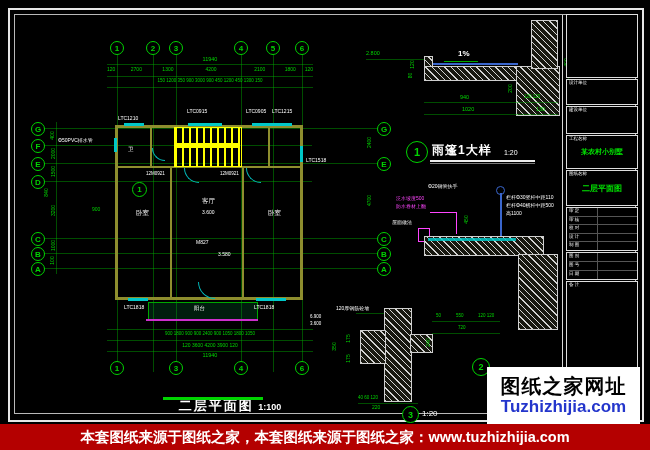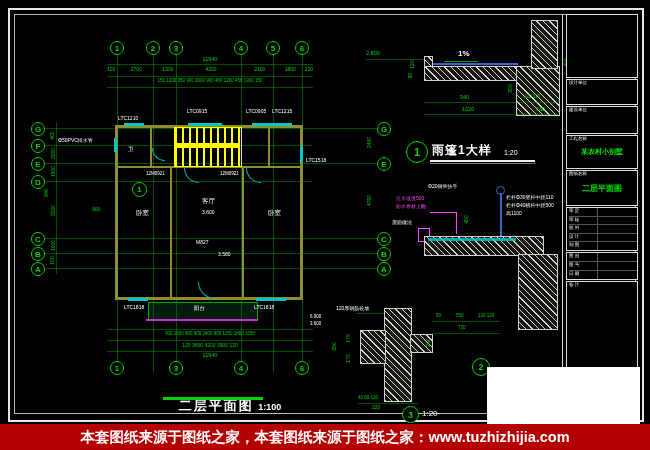--- a/index.html
+++ b/index.html
@@ -315,18 +315,20 @@
     <div style="border-left:1px solid #555;border-bottom:1px solid #555;"></div>
   <div class="lb">日 期</div>
     <div style="border-left:1px solid #555;"></div>
 </div>
 <div class="abs cell" style="left:566px;top:281px;width:70px;height:129px;">
   <div class="lb">备 注</div>
 </div>
 
 <div class="abs" style="left:487px;top:367px;width:153px;height:57px;background:#fff;z-index:5;
             display:flex;flex-direction:column;align-items:center;justify-content:center;">
+  <div style="color:#000;font-size:20px;font-weight:bold;line-height:1.1;letter-spacing:1px;">图纸之家网址</div>
+  <div style="color:#2436cc;font-size:17px;font-weight:bold;line-height:1.15;">Tuzhizhijia.com</div>
 </div>
 
 <div class="abs" style="left:0;top:424px;width:650px;height:26px;background:#b40000;z-index:4;
             display:flex;align-items:center;justify-content:center;">
   <span style="color:#fff;font-size:14.5px;font-weight:bold;white-space:nowrap;">本套图纸来源于图纸之家，本套图纸来源于图纸之家：www.tuzhizhijia.com</span>
 </div>
 
 </body></html>

